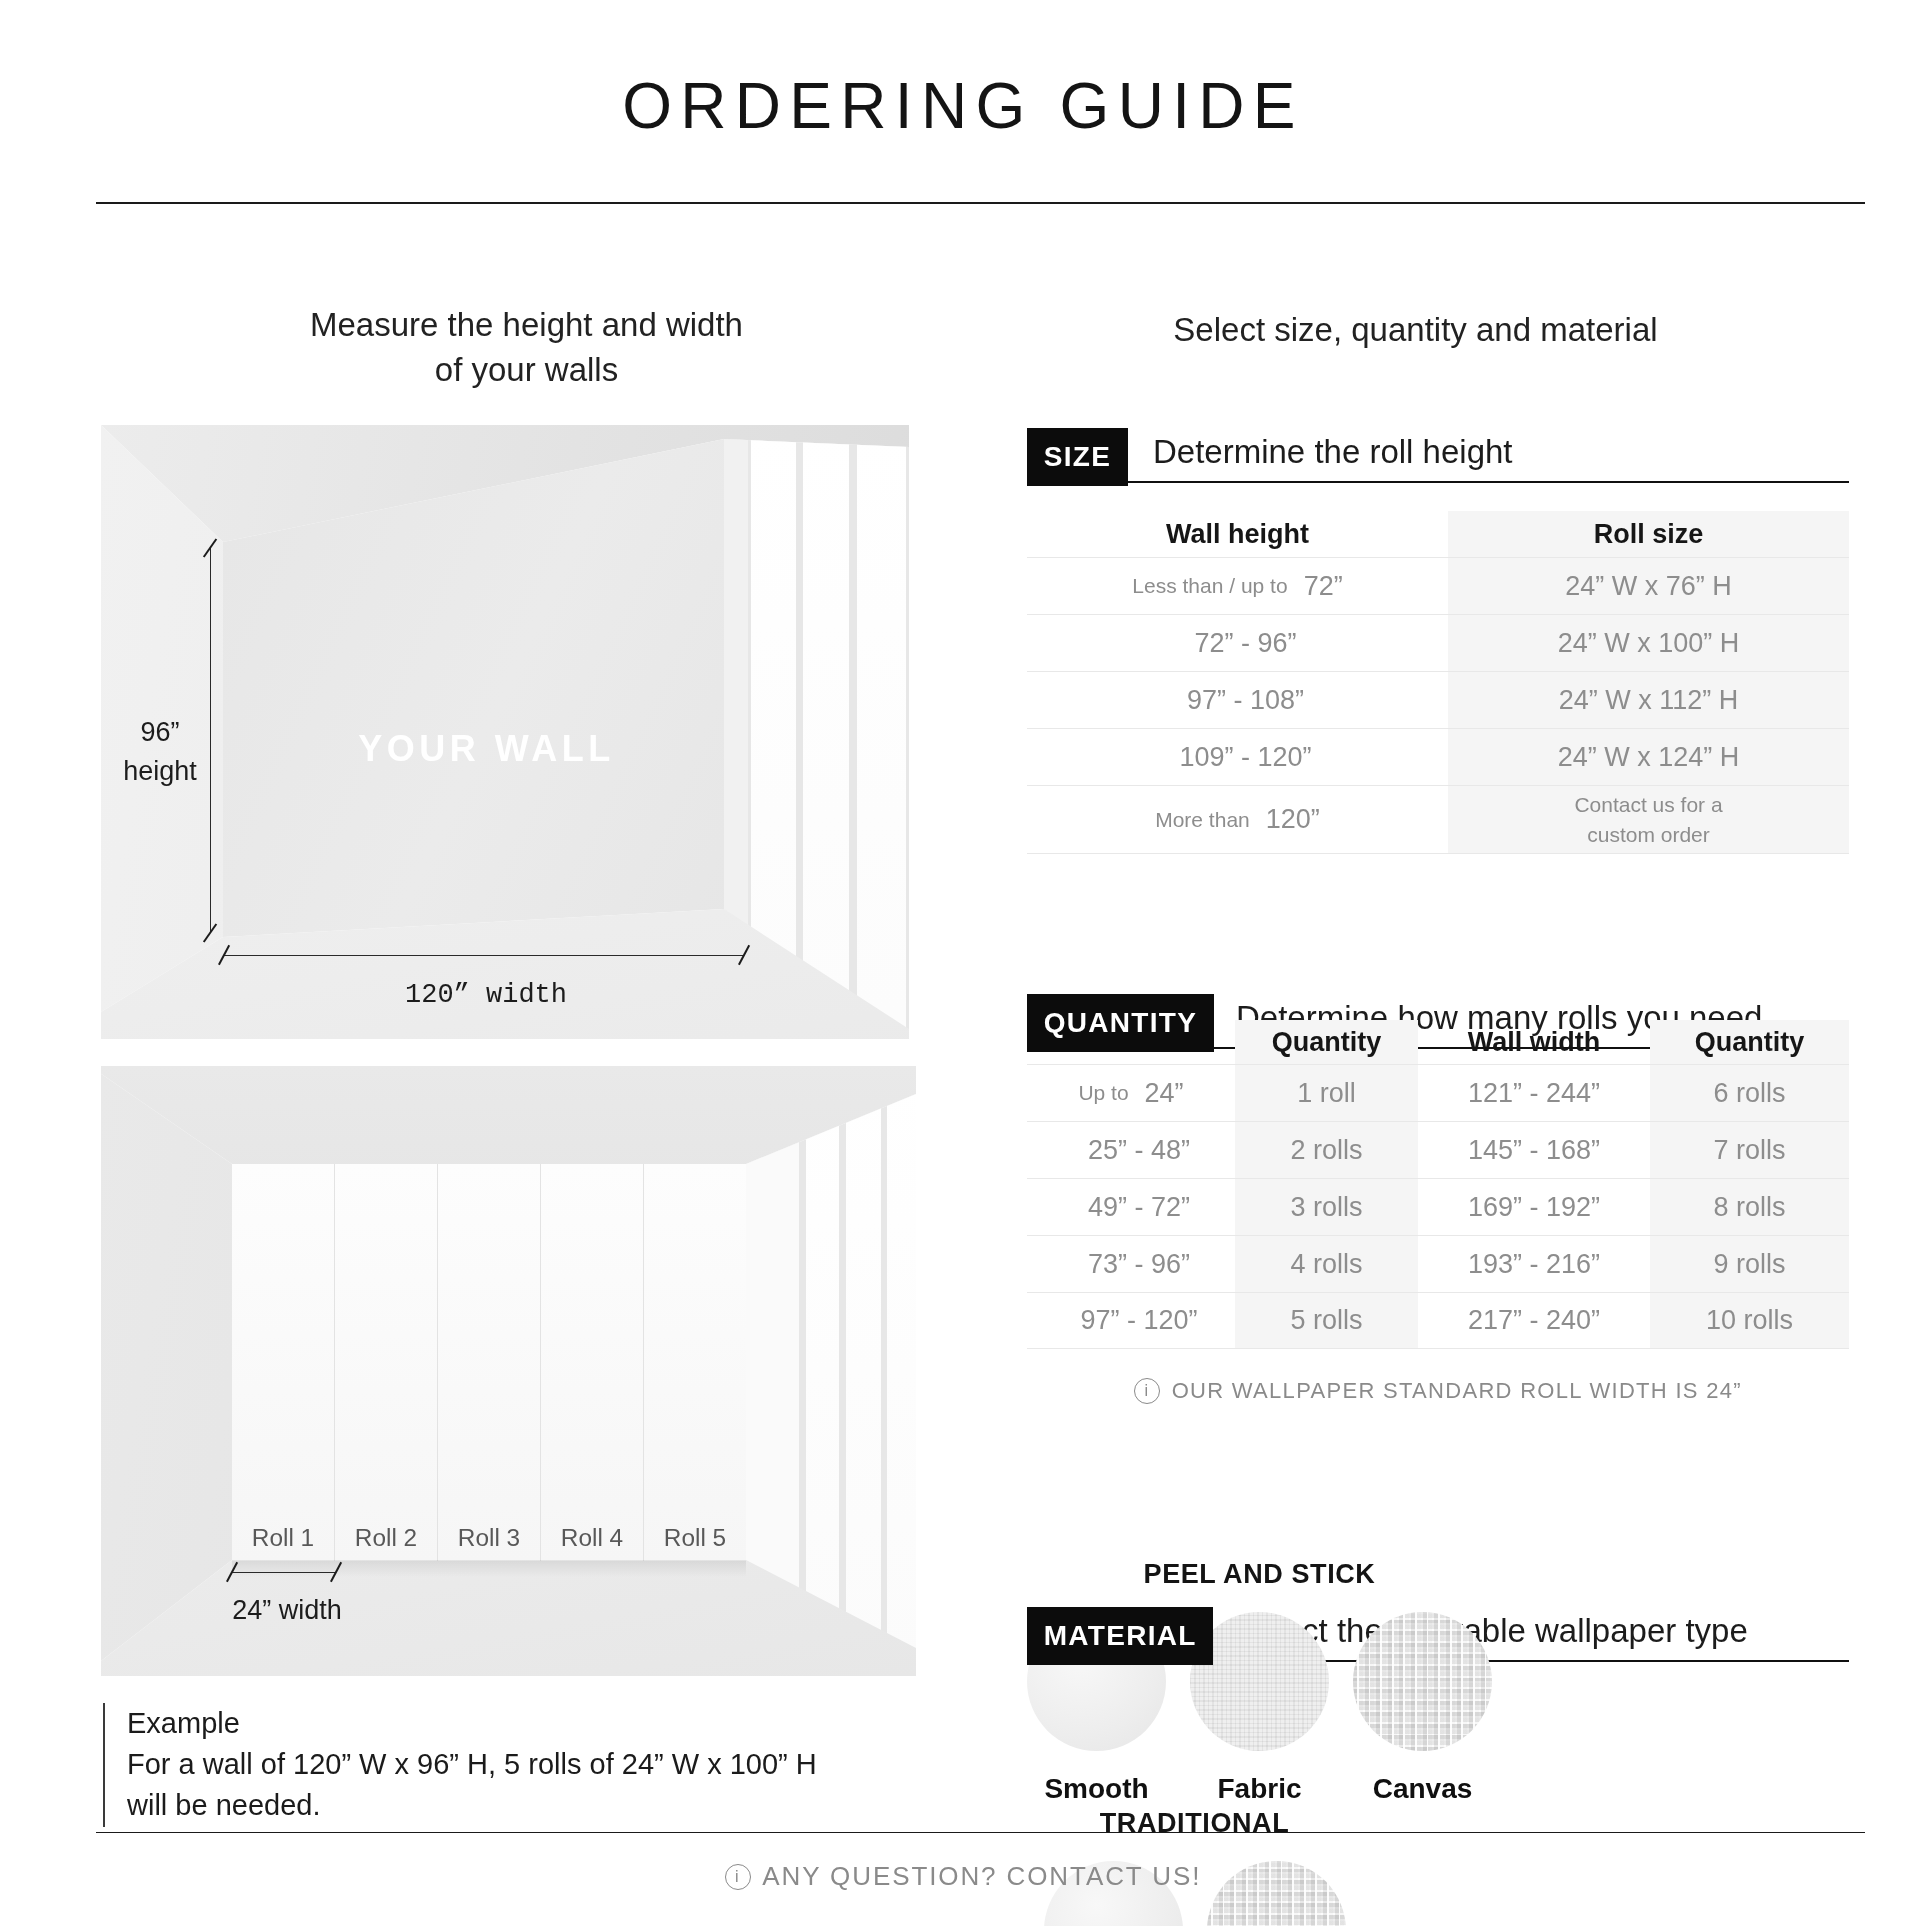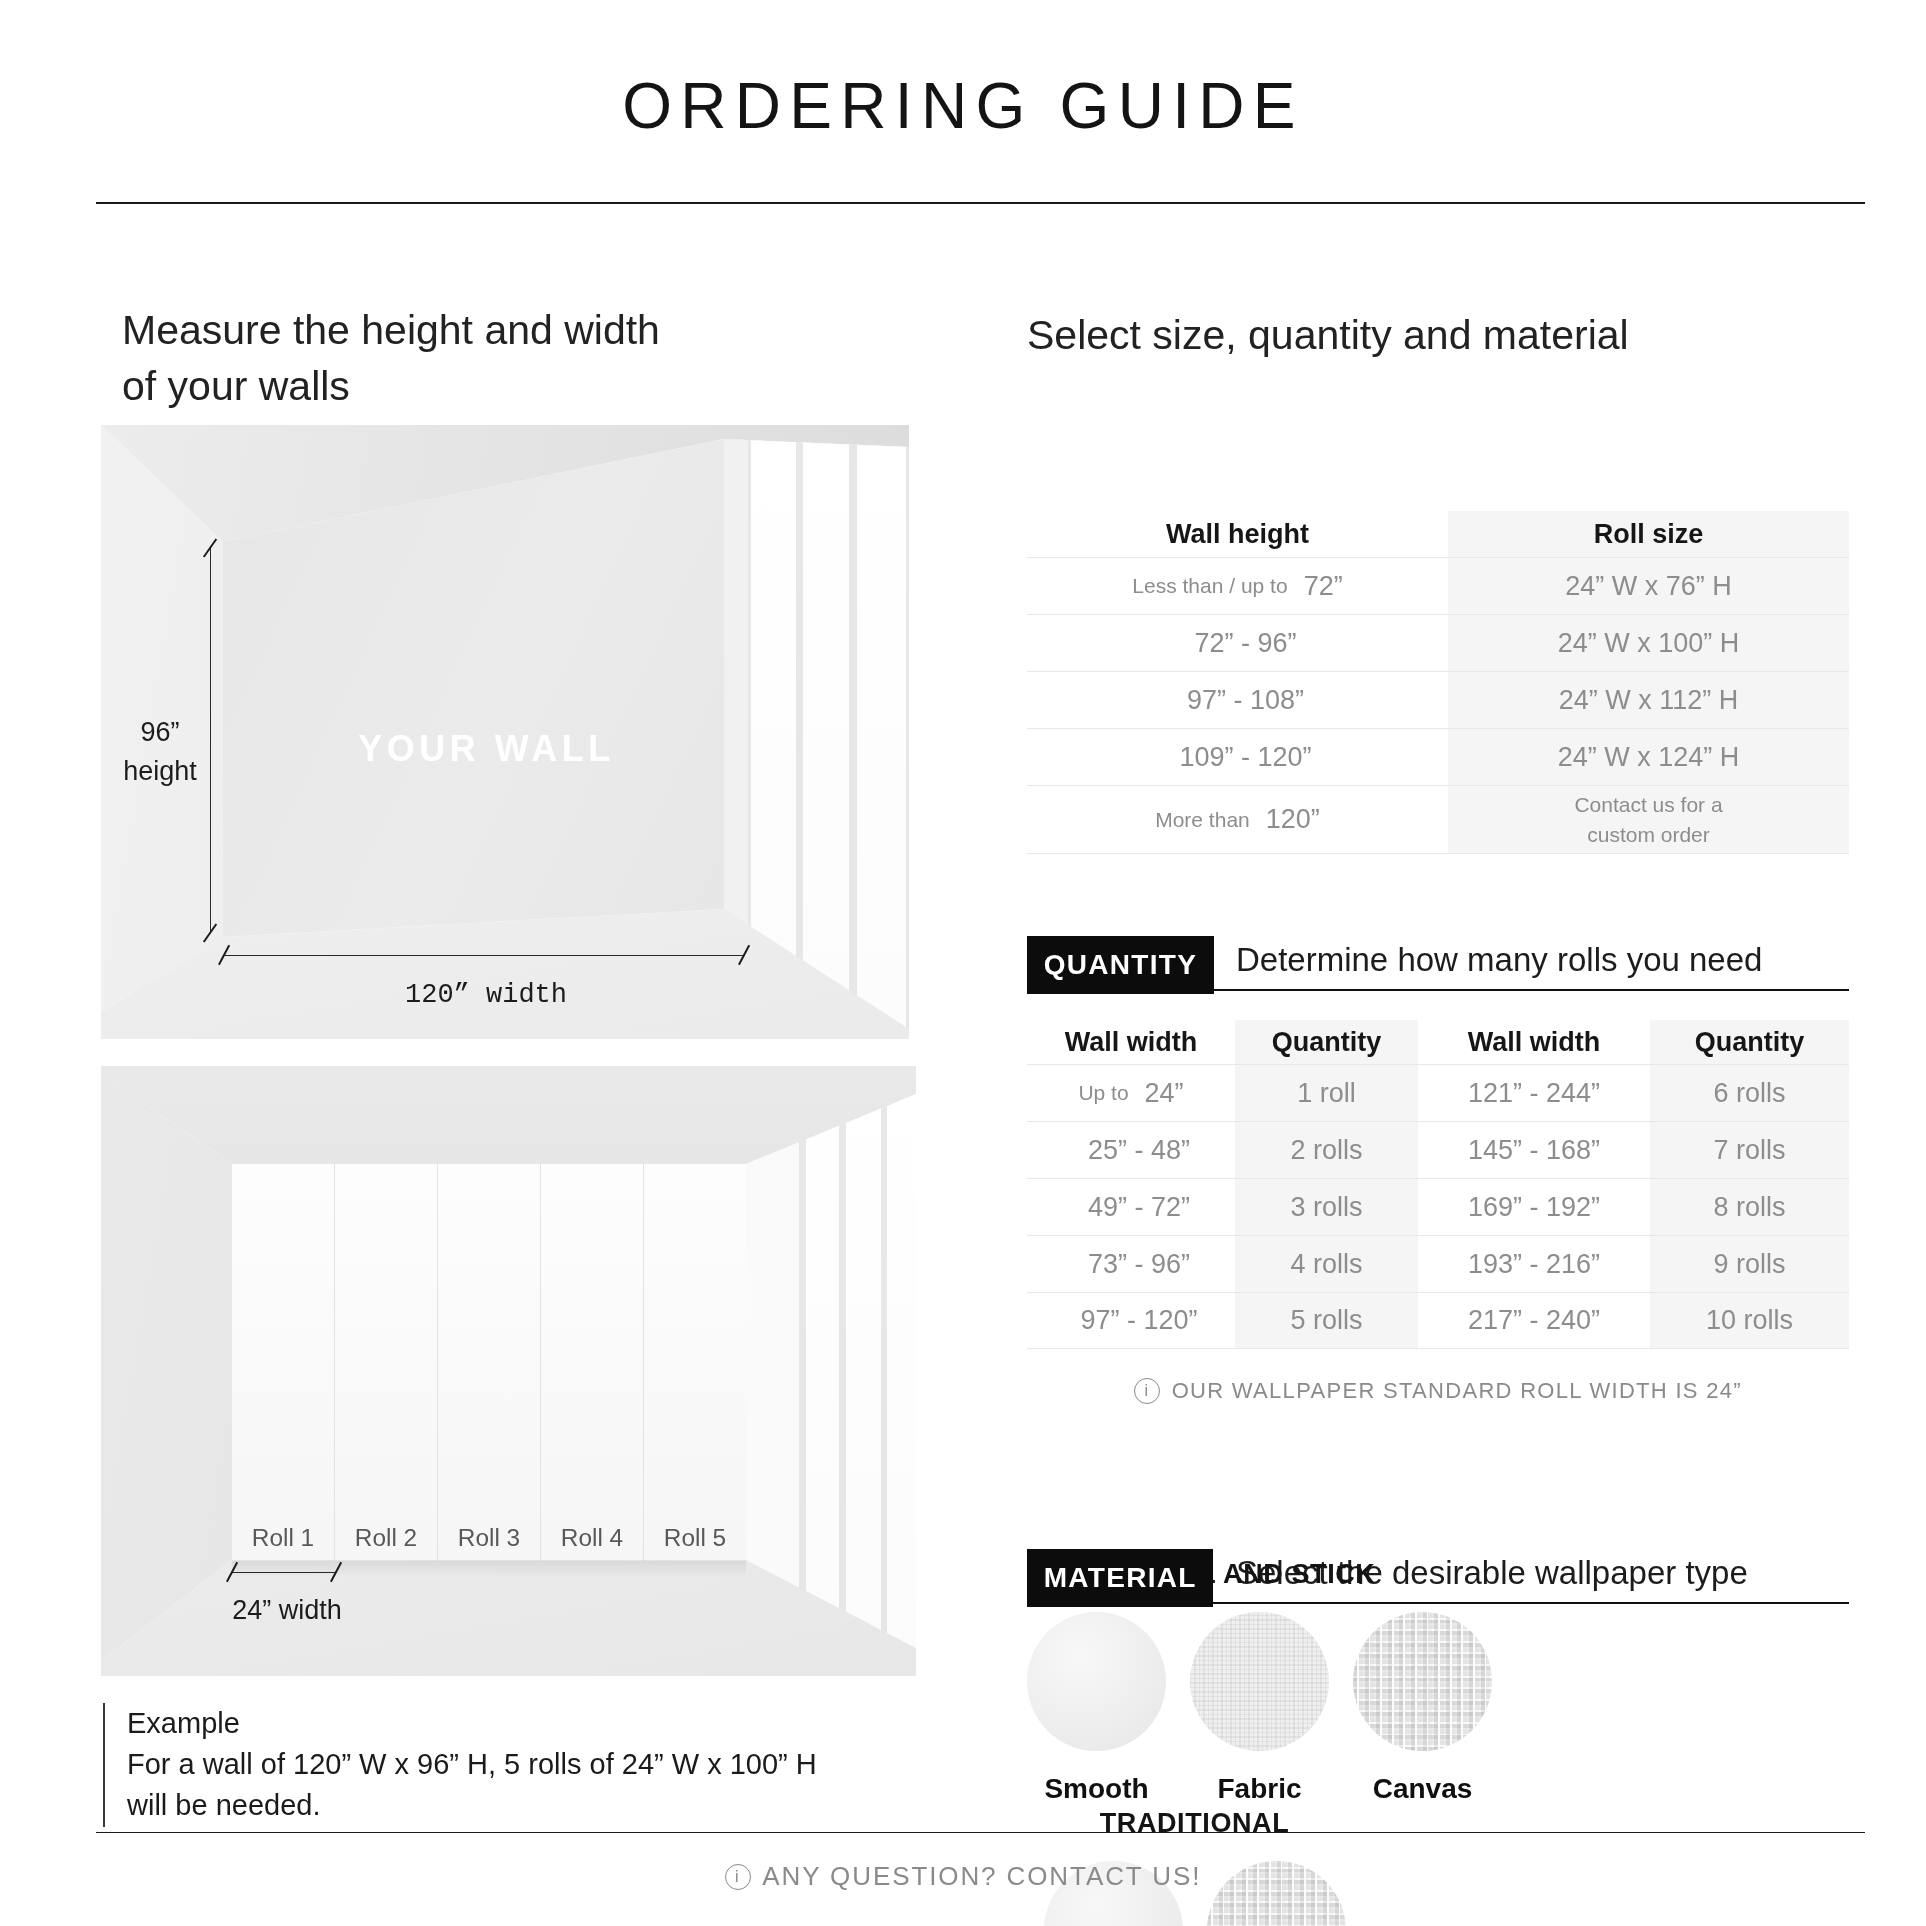--- a/index.html
+++ b/index.html
@@ -6,22 +6,22 @@
   .page{position:relative;width:1926px;height:1926px;background:#ffffff;overflow:hidden;
         font-family:"Liberation Sans",sans-serif;color:#1c1c1c;}
 
   
   .page-title{position:absolute;top:69px;left:0;width:100%;text-align:center;
               font-size:64px;font-weight:400;letter-spacing:8.3px;color:#141414;white-space:nowrap;}
   .rule{position:absolute;left:96px;width:1769px;background:#1a1a1a;}
   .rule.top{top:202px;height:1.9px;}
   .rule.bottom{top:1832px;height:1.3px;}
 
-  .col-heading{position:absolute;font-size:41px;line-height:1.36;color:#222;
-               text-align:left;white-space:pre-line;}
+  .col-heading{position:absolute;font-size:33px;line-height:1.36;color:#222;
+               text-align:center;white-space:pre-line;}
   .left-h{left:122px;top:303px;width:809px;}
   .right-h{left:1027px;top:308px;width:777px;}
 
   
   .room{position:absolute;left:101px;overflow:hidden;background:#fff;}
   #room1{top:425px;width:808px;height:782px;}
   #room2{top:1066px;width:815px;height:610px;}
   .plane{position:absolute;inset:0;}
   #room1 .ceiling {clip-path:polygon(0 0,808px 0,808px 22px,623px 14px,122px 117px);
                    background:linear-gradient(100deg,#ececec 0%,#dcdcdc 90%);}
@@ -214,20 +214,24 @@
     </div>
     <div class="room-label width-label">24” width</div>
   </div>
 
   <div class="example">
     <div>Example</div>
     <div>For a wall of 120” W x 96” H, 5 rolls of 24” W x 100” H</div>
     <div>will be needed.</div>
   </div>
 
+  <div class="sec sec-head" id="size-head">
+    <div class="badge">SIZE</div>
+    <div class="caption">Determine the roll height</div>
+  </div>
 
   <div class="grid" id="size-table">
     <div class="cell th">Wall height</div>
     <div class="cell th bgc">Roll size</div>
 
     <div class="cell td">
         <span class="prefix">Less than / up to </span>
         <span>72”</span>
       </div>
     <div class="cell td bgc">24” W x 76” H</div>

